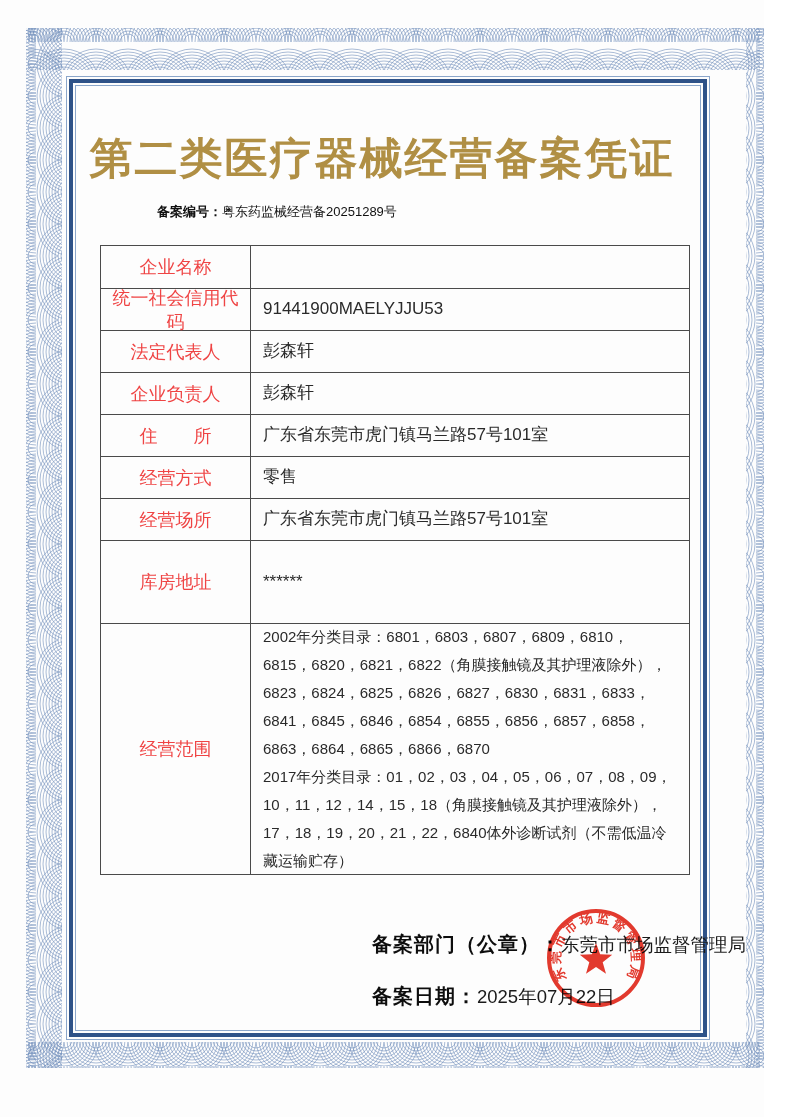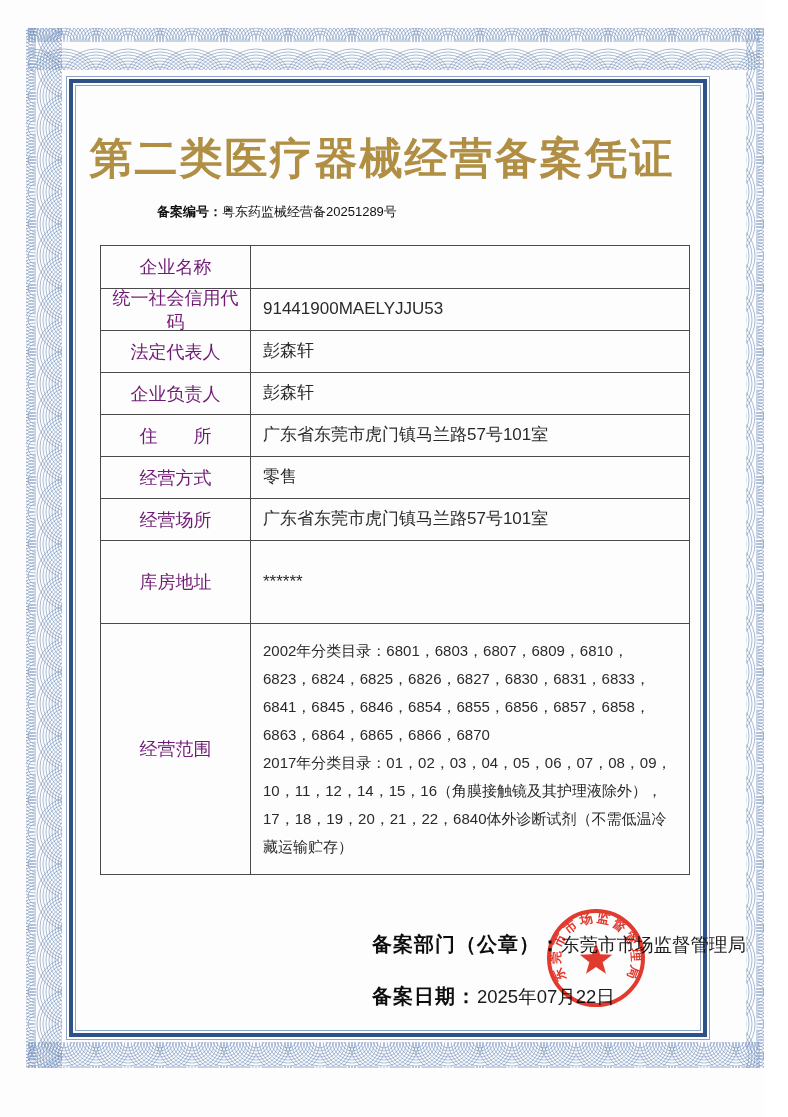--- a/index.html
+++ b/index.html
@@ -41,21 +41,21 @@
     border:1px solid #4a4a4a;box-sizing:border-box;background:transparent;
   }
   .t-row{display:flex;box-sizing:border-box;height:42px;}
   .t-row + .t-row{border-top:1px solid #4a4a4a;}
   .t-row:nth-child(8){height:83px;}
   .t-row:nth-child(9){height:251px;}
   .t-label{
     width:150px;flex:0 0 150px;box-sizing:border-box;
     border-right:1px solid #4a4a4a;
     display:flex;align-items:center;justify-content:center;
-    font-size:18px;color:#701a75;text-align:center;padding:0 3px;
+    font-size:18px;color:#ef4444;text-align:center;padding:0 3px;
   }
   .t-value{
     flex:1;display:flex;align-items:center;
     padding:4px 10px 4px 12px;box-sizing:border-box;
     font-size:17px;color:#2a2a2a;line-height:1.35;
   }
   .t-value.scope{flex-direction:column;align-items:flex-start;justify-content:center;line-height:28px;font-size:15px;}
   
   .footer-line{position:absolute;left:372px;z-index:2;white-space:nowrap;}
   .footer-line .f-label{font-weight:700;font-size:20px;color:#0d0d0d;letter-spacing:1px;}
@@ -158,25 +158,26 @@
         <div class="t-value">广东省东莞市虎门镇马兰路57号101室</div>
       </div>
       <div class="t-row">
         <div class="t-label">库房地址</div>
         <div class="t-value">******</div>
       </div>
       <div class="t-row">
         <div class="t-label">经营范围</div>
         <div class="t-value scope">
           <div>2002年分类目录：6801，6803，6807，6809，6810，</div>
+          <div>6815，6820，6821，6822（角膜接触镜及其护理液除外），</div>
           <div>6823，6824，6825，6826，6827，6830，6831，6833，</div>
           <div>6841，6845，6846，6854，6855，6856，6857，6858，</div>
           <div>6863，6864，6865，6866，6870</div>
           <div>2017年分类目录：01，02，03，04，05，06，07，08，09，</div>
-          <div>10，11，12，14，15，16（角膜接触镜及其护理液除外），</div>
+          <div>10，11，12，14，15，18（角膜接触镜及其护理液除外），</div>
           <div>17，18，19，20，21，22，6840体外诊断试剂（不需低温冷</div>
           <div>藏运输贮存）</div>
         </div>
       </div>
     </div>
 
   <div class="footer-line" id="dept-line">
     <span class="f-label">备案部门（公章）：</span><span class="f-value">东莞市市场监督管理局</span>
   </div>
   <div class="footer-line" id="date-line">

